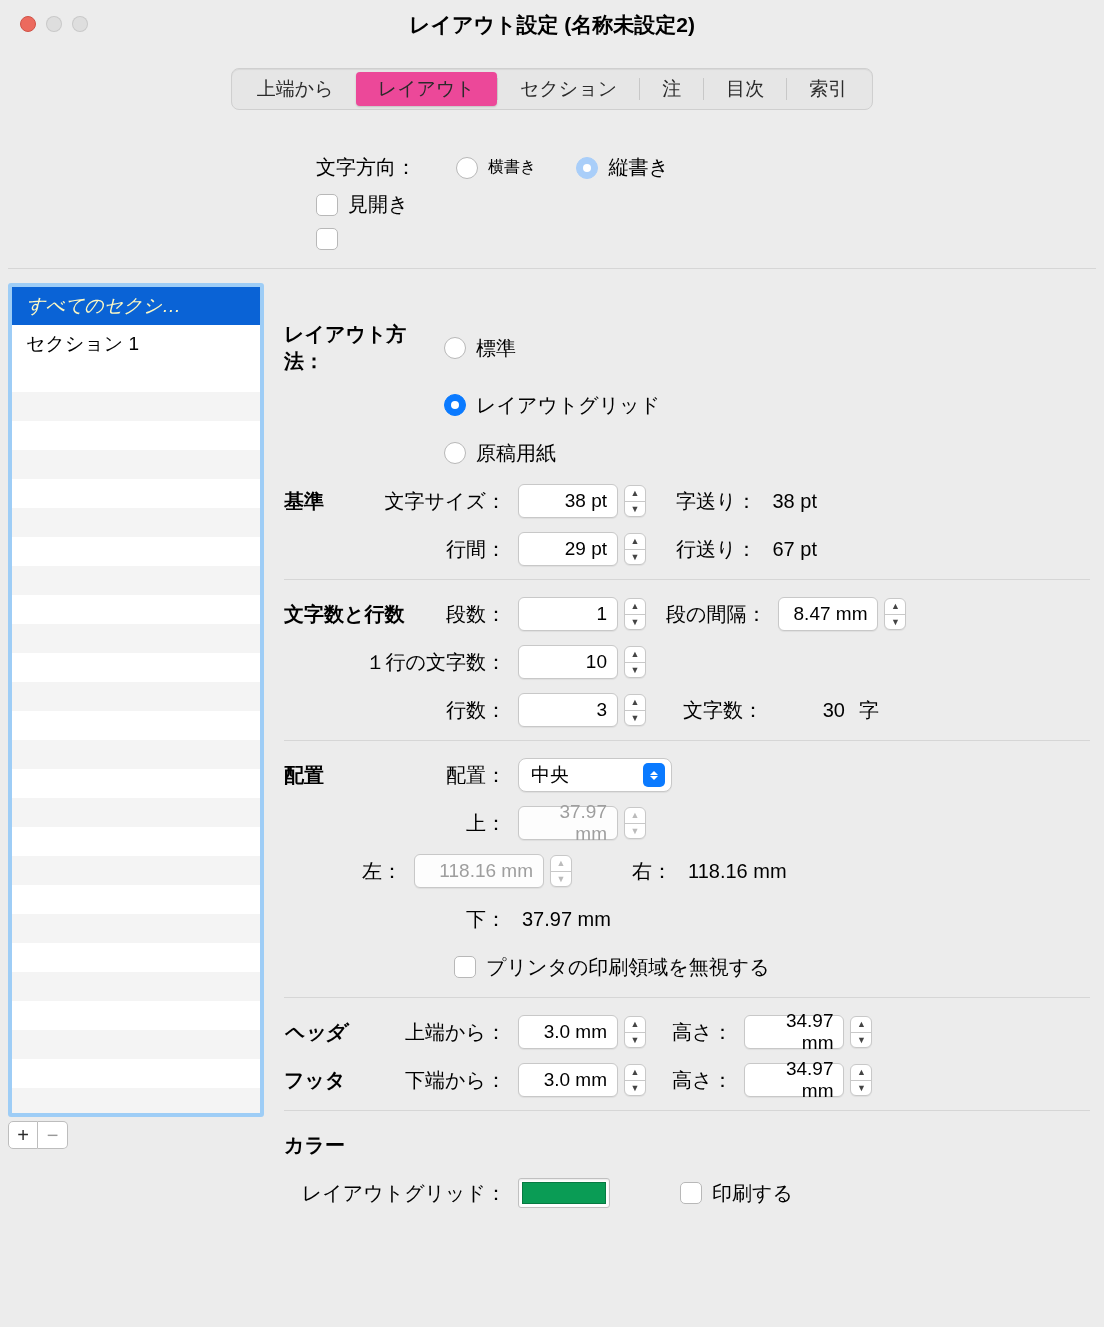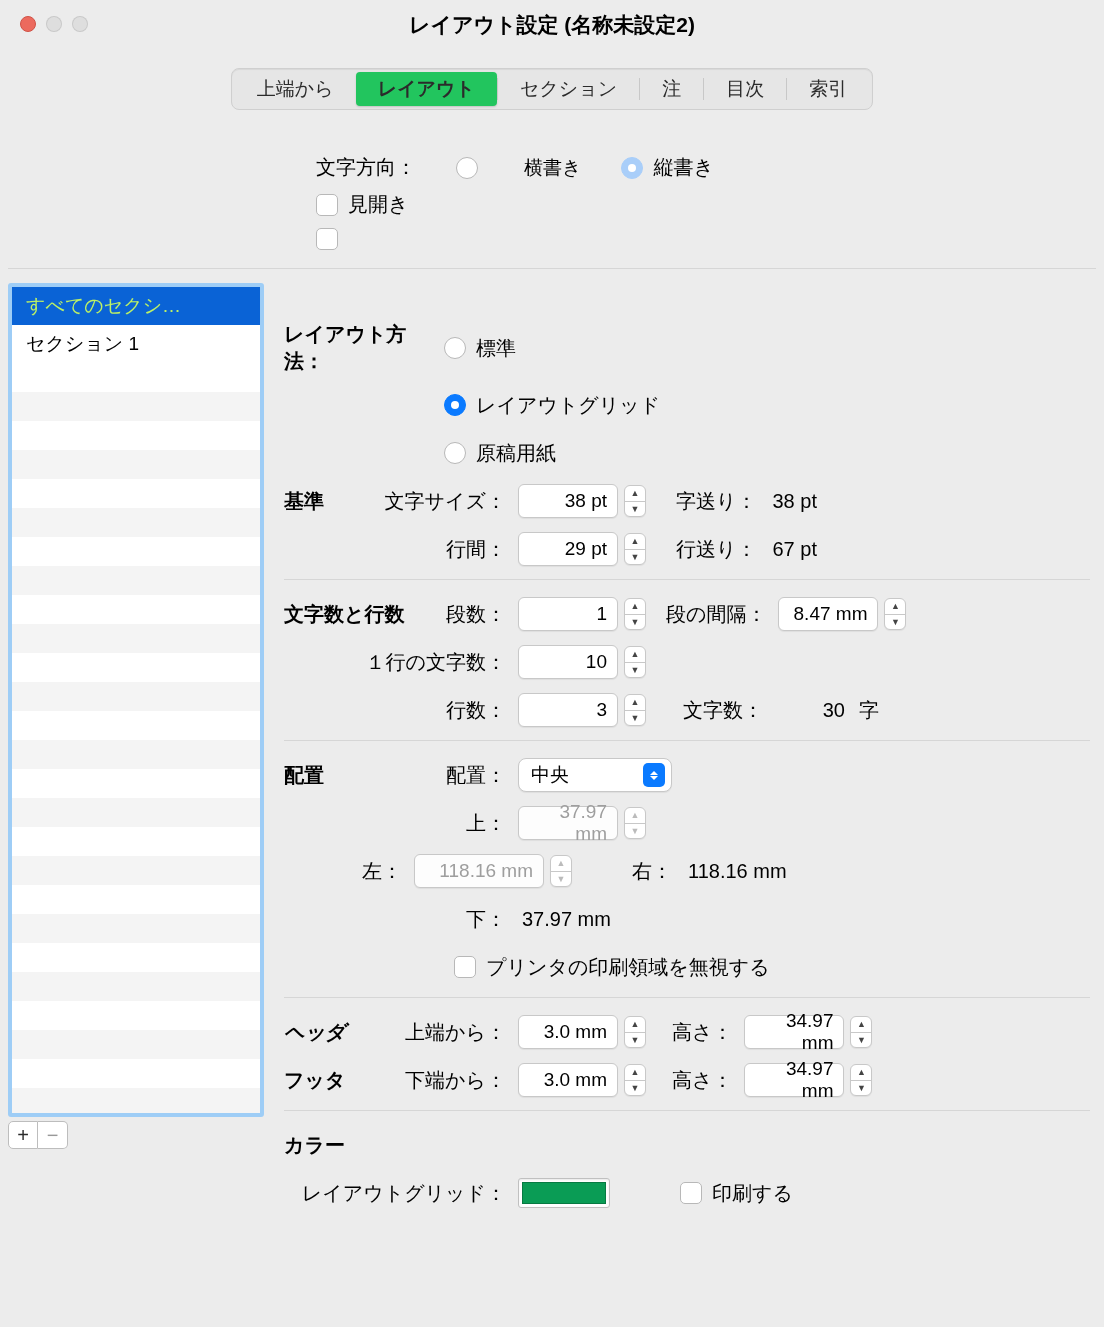--- a/index.html
+++ b/index.html
@@ -7,36 +7,36 @@
 .titlebar { height: 50px; display: flex; align-items: center; position: relative; }
 .traffic { position: absolute; left: 20px; top: 16px; display: flex; gap: 10px; }
 .traffic .dot { width: 16px; height: 16px; border-radius: 50%; border: 1px solid #00000018; }
 .traffic .red { background: #ec6a5e; border-color: #d05246; }
 .traffic .grey { background: #dedede; }
 .title { width: 100%; text-align: center; font-weight: 700; font-size: 21px; }
 .content-top { padding: 0 8px; }
 .tabs { display: flex; justify-content: center; margin-top: 18px; }
 .tabbar { display: flex; background: #e6e6e6; border: 1px solid #cfcfcf; border-radius: 8px; padding: 3px; box-shadow: inset 0 1px 1px #00000010; }
 .tabbar .tabbtn { padding: 4px 22px; font-size: 19px; color: #2b2b2b; cursor: default; display: flex; align-items: center; }
-.tabbar .tabbtn.sel { background: #22c55e; border-radius: 4px; box-shadow: 0 1px 2px #00000028; font-weight:700;}
+.tabbar .tabbtn.sel { background: #ec4899; border-radius: 4px; box-shadow: 0 1px 2px #00000028; font-weight:400;}
 .tabbar .tabsep { width: 1px; background: #c8c8c8; margin: 6px 0; }
 .section-top { margin: 44px 0 18px 308px; }
 .row { display: flex; align-items: center; margin-bottom: 10px; }
 .labelcol { width: 140px; text-align: left; font-size: 20px; }
 .radio, .checkbox { width: 22px; height: 22px; border-radius: 50%; border: 1px solid #b8b8b8; background: #fff; margin-right: 10px; display: inline-flex; align-items: center; justify-content: center; }
 .checkbox { border-radius: 5px; }
 .radio.checked { background: #0a7aff; border-color: #0a7aff; }
 .radio.checked::after { content: ""; width: 8px; height: 8px; background: #fff; border-radius: 50%; }
 .radio.checked.dim { background: #a9cef9; border-color: #a9cef9; }
 .hr { height: 1px; background: #d6d6d6; margin: 0 8px; }
 .body { display: flex; padding: 14px 8px 0 8px; gap: 20px; }
 .sidebar { width: 256px; }
 .listbox { border: 4px solid #9ecdf6; border-radius: 3px; background: #fff; height: 834px; overflow: hidden; }
 .listbox .item { padding: 6px 14px; font-size: 19px; }
-.listbox .item.sel { background: #0a63d6; color: #bef264; }
+.listbox .item.sel { background: #0a63d6; color: #fef9c3; font-style: italic; }
 .listbox .stripe { height: 29px; }
 .listbox .stripe.odd { background: #f4f4f4; }
 .addremove { display: flex; margin-top: 4px; }
 .addremove .btn { width: 30px; height: 28px; border: 1px solid #bdbdbd; background: #fff; display:flex; align-items:center; justify-content:center; font-size: 20px; font-weight: 300; color: #2b2b2b;}
 .addremove .btn:first-child { border-radius: 5px 0 0 5px; }
 .addremove .btn:last-child { border-left: none; border-radius: 0 5px 5px 0; color: #999;}
 .main { flex: 1; padding-top: 38px; padding-right: 6px; }
 .grow { display: flex; align-items: center; margin-bottom: 12px; min-height: 36px; }
 .lblR { width: 234px; text-align: right; padding-right: 12px; font-size: 20px; }
 .field { width: 100px; height: 34px; border: 1px solid #c8c8c8; border-radius: 6px; background: #fff; text-align: right; padding: 0 10px; font-size: 19px; display:flex; align-items:center; justify-content:flex-end; box-shadow: 0 1px 1px #00000010;}
@@ -83,21 +83,21 @@
       <div class="tabbtn">目次</div>
       <div class="tabsep"></div>
       <div class="tabbtn">索引</div>
     </div>
   </div>
 
   <div class="section-top">
     <div class="row">
       <span class="labelcol">文字方向：</span>
       <span class="radio"></span>
-      <span style="font-size:19px; margin-right:40px;margin-left:36px;">横書き</span>
+      <span style="font-size:16px; margin-right:40px;">横書き</span>
       <span class="radio checked dim"></span>
       <span style="font-size:20px;">縦書き</span>
     </div>
     <div class="row">
       <span class="checkbox"></span>
       <span style="font-size:20px;">見開き</span>
     </div>
     <div class="row">
       <span class="checkbox"></span>
     </div>

